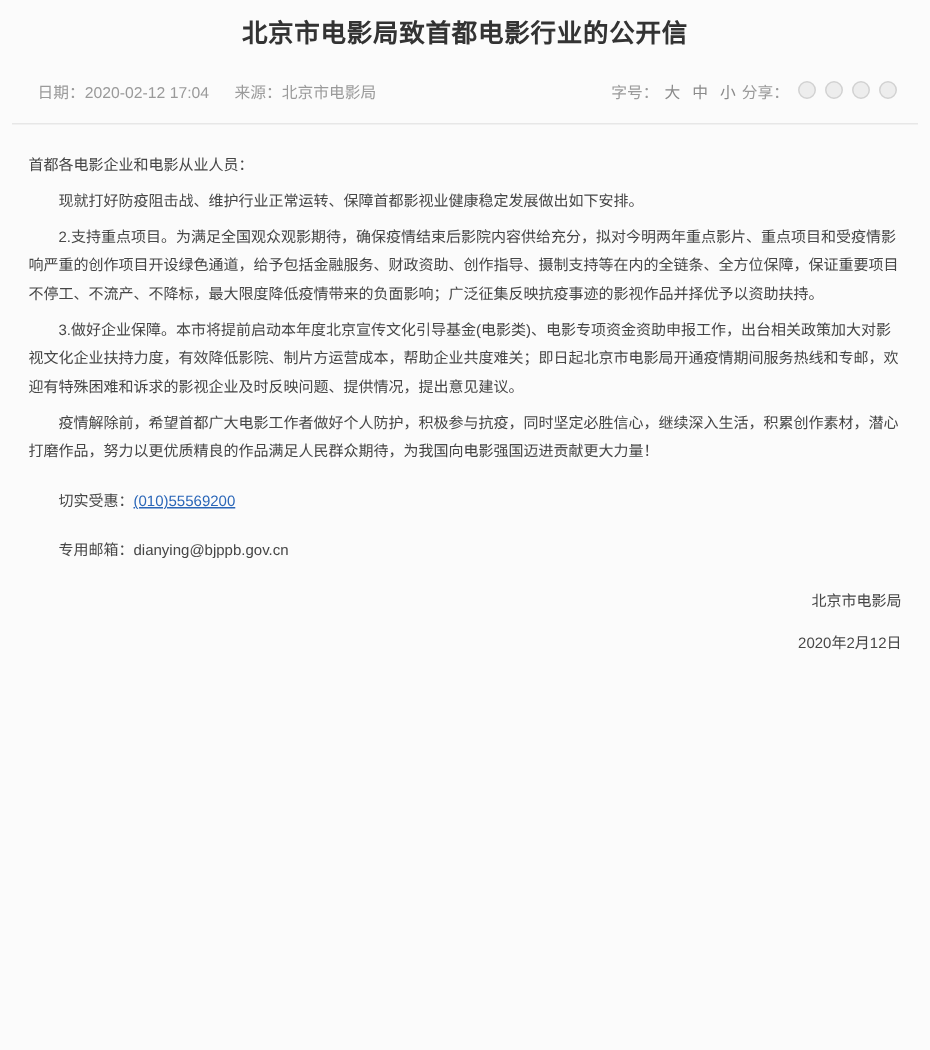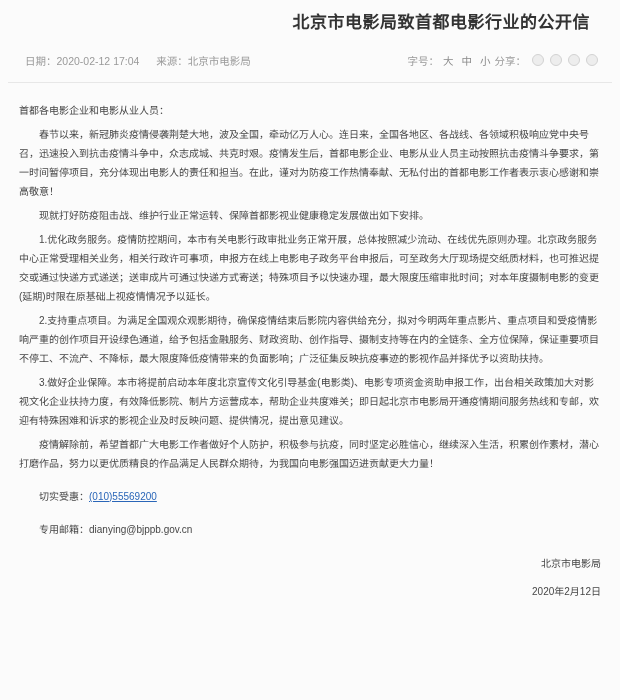--- a/index.html
+++ b/index.html
@@ -9,21 +9,21 @@
     background: #fbfbfb;
     font-family: "Liberation Sans", "DejaVu Sans", sans-serif;
     overflow: hidden;
     color: #454545;
   }
   .page { width: 620px; height: 700px; }
 
   .article-title {
     margin: 0;
     padding: 11px 30px 0;
-    text-align: right;
+    text-align: center;
     font-size: 17px;
     font-weight: 700;
     color: #333;
     letter-spacing: 0.5px;
     line-height: 1.4;
   }
 
   .meta-row {
     display: flex;
     justify-content: space-between;
@@ -91,23 +91,21 @@
         <span class="share-icon"></span>
         <span class="share-icon"></span>
       </span>
     </div>
   </div>
 
   <hr class="divider">
 
   <div class="content">
     <p class="salutation">首都各电影企业和电影从业人员：</p>
-    <p>春节以来，新冠肺炎疫情侵袭荆楚大地，波及全国，牵动亿万人心。连日来，全国各地区、各战线、各领域积极响应党中央号召，迅速投入到抗击疫情斗争中，众志成城、共克时艰。疫情发生后，首都电影企业、电影从业人员主动按照抗击疫情斗争要求，第一时间暂停项目，充分体现出电影人的责任和担当。在此，谨对为防疫工作热情奉献、无私付出的首都电影工作者表示衷心感谢和崇高敬意！</p>
     <p>现就打好防疫阻击战、维护行业正常运转、保障首都影视业健康稳定发展做出如下安排。</p>
-    <p>1.优化政务服务。疫情防控期间，本市有关电影行政审批业务正常开展，总体按照减少流动、在线优先原则办理。北京政务服务中心正常受理相关业务，相关行政许可事项，申报方在线上电影电子政务平台申报后，可至政务大厅现场提交纸质材料，也可推迟提交或通过快递方式递送；送审成片可通过快递方式寄送；特殊项目予以快速办理，最大限度压缩审批时间；对本年度摄制电影的变更(延期)时限在原基础上视疫情情况予以延长。</p>
     <p>2.支持重点项目。为满足全国观众观影期待，确保疫情结束后影院内容供给充分，拟对今明两年重点影片、重点项目和受疫情影响严重的创作项目开设绿色通道，给予包括金融服务、财政资助、创作指导、摄制支持等在内的全链条、全方位保障，保证重要项目不停工、不流产、不降标，最大限度降低疫情带来的负面影响；广泛征集反映抗疫事迹的影视作品并择优予以资助扶持。</p>
     <p>3.做好企业保障。本市将提前启动本年度北京宣传文化引导基金(电影类)、电影专项资金资助申报工作，出台相关政策加大对影视文化企业扶持力度，有效降低影院、制片方运营成本，帮助企业共度难关；即日起北京市电影局开通疫情期间服务热线和专邮，欢迎有特殊困难和诉求的影视企业及时反映问题、提供情况，提出意见建议。</p>
     <p>疫情解除前，希望首都广大电影工作者做好个人防护，积极参与抗疫，同时坚定必胜信心，继续深入生活，积累创作素材，潜心打磨作品，努力以更优质精良的作品满足人民群众期待，为我国向电影强国迈进贡献更大力量！</p>
 
     <p class="contact-line"><span>切实受惠：</span><a class="phone-link">(010)55569200</a></p>
     <p class="contact-line"><span>专用邮箱：</span><span>dianying@bjppb.gov.cn</span></p>
 
     <p class="signature-line">北京市电影局</p>
     <p class="date-line">2020年2月12日</p>
   </div>

